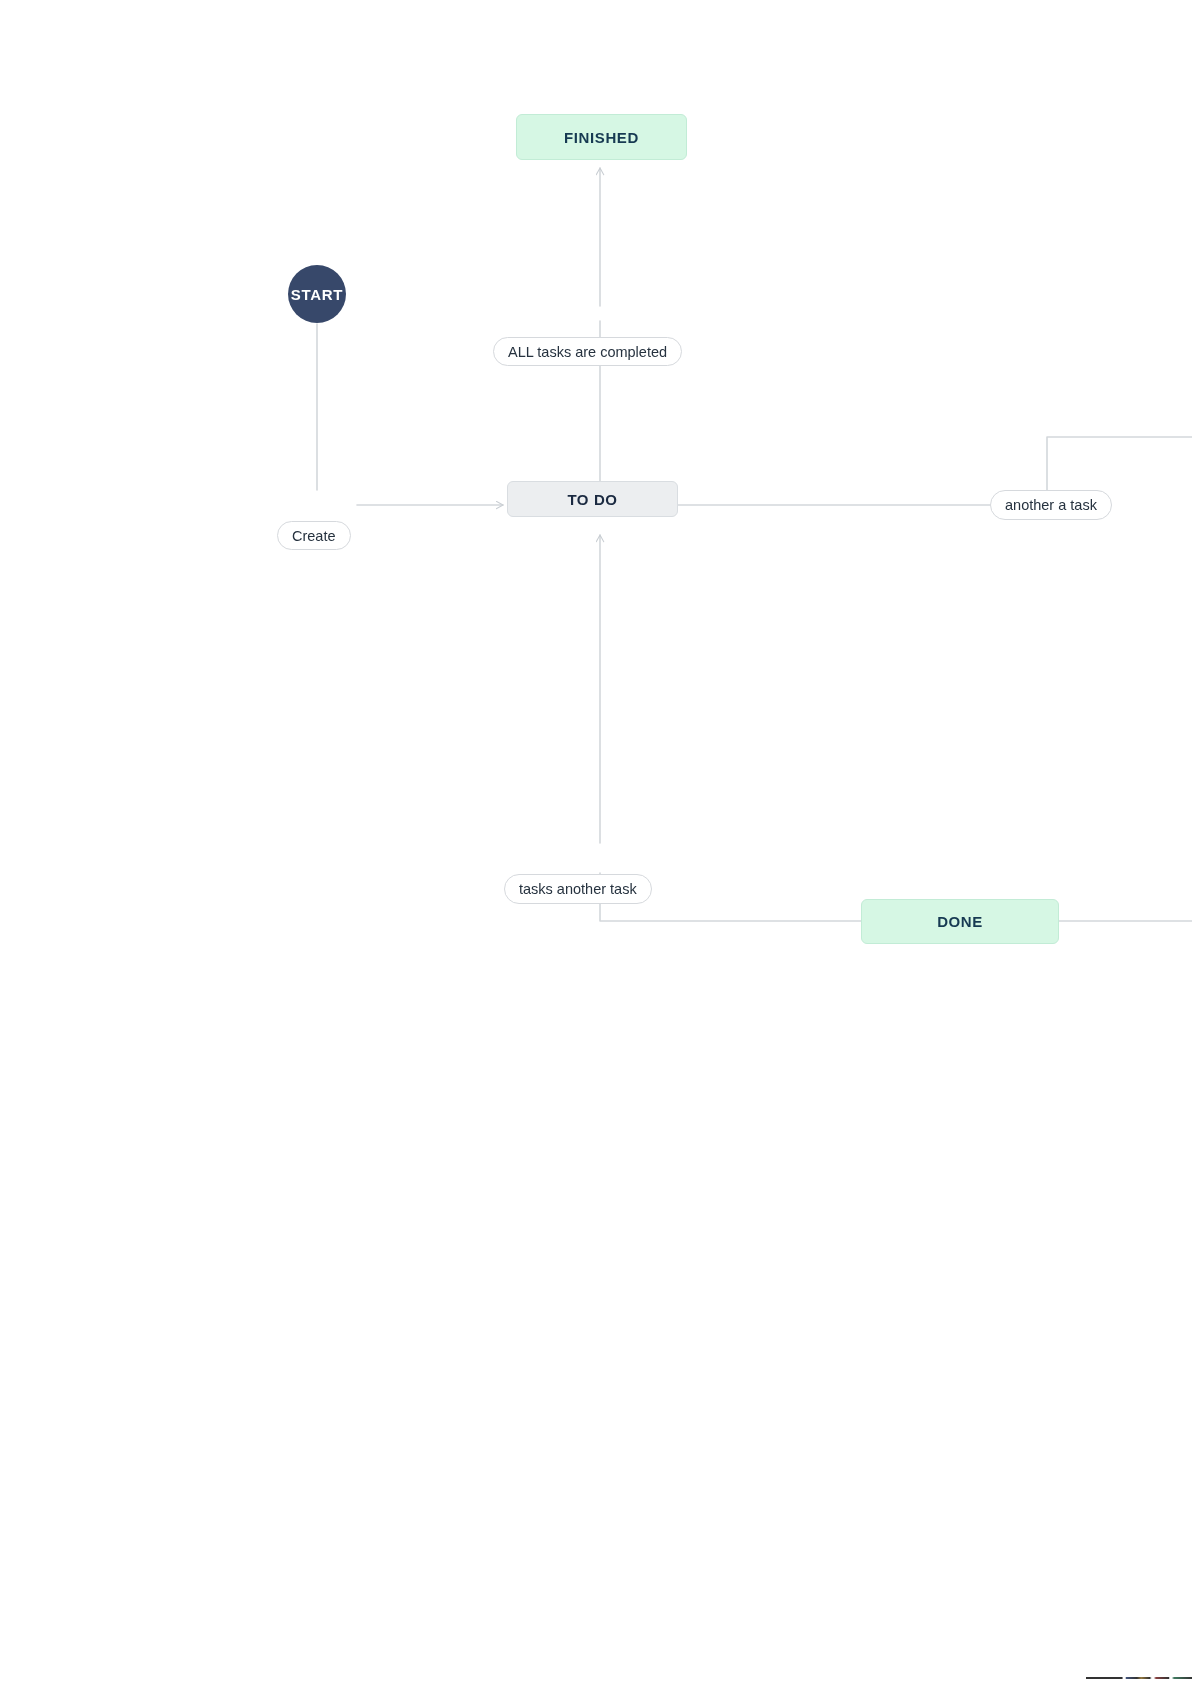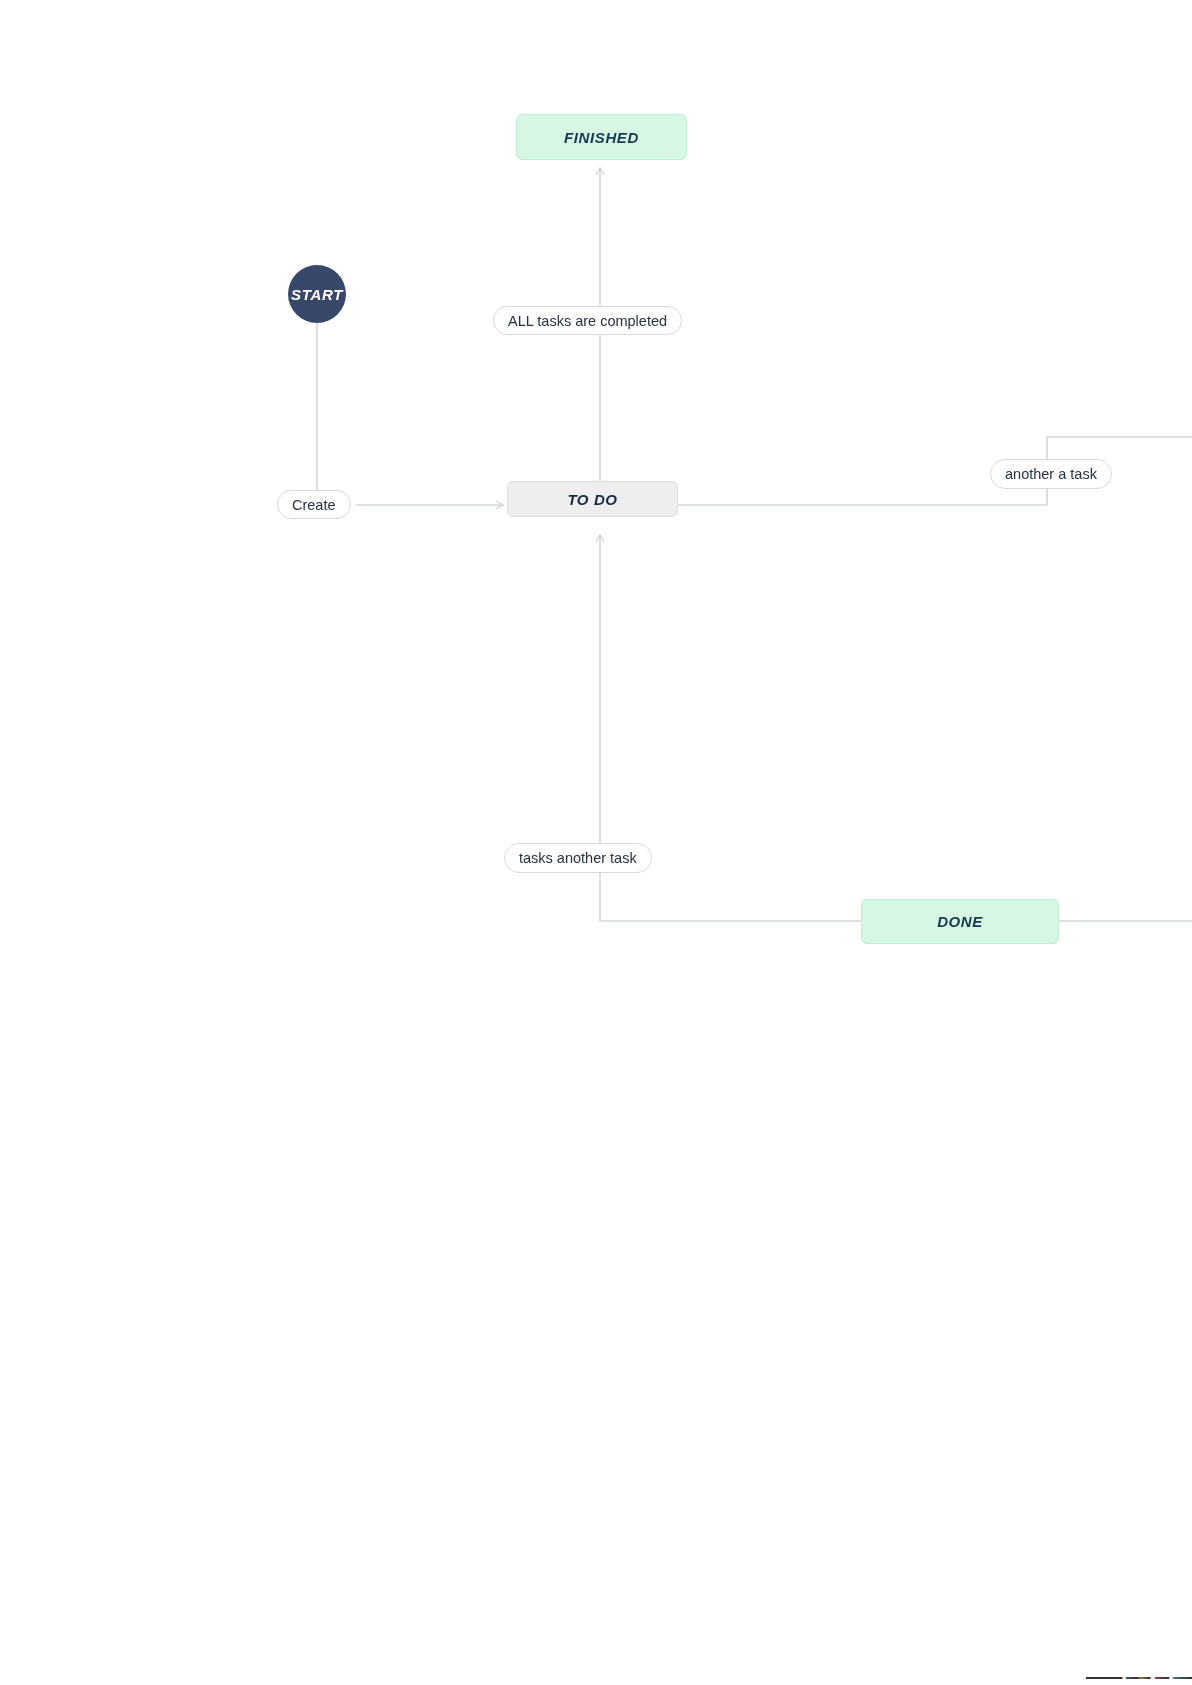--- a/index.html
+++ b/index.html
@@ -34,21 +34,20 @@
     pointer-events: none;
   }
 
   
   .node {
     position: absolute;
     box-sizing: border-box;
     display: flex;
     align-items: center;
     justify-content: center;
-    font-style: italic;
   }
 
   .node-state {
     border-radius: 6px;
     font-size: 15px;
     font-weight: bold;
     letter-spacing: 0.6px;
   }
 
   .node-finished {
@@ -101,20 +100,21 @@
     display: flex;
     align-items: center;
     justify-content: center;
     background: #ffffff;
     border: 1px solid #d6d9dd;
     border-radius: 999px;
     color: #26323f;
     font-size: 14.5px;
     white-space: nowrap;
     padding: 0 14px;
+    margin-top: 31px;
   }
 
   .lbl-create {
     left: 277px;
     top: 490px;
     height: 29px;
   }
 
   .lbl-all-complete {
     left: 493px;

